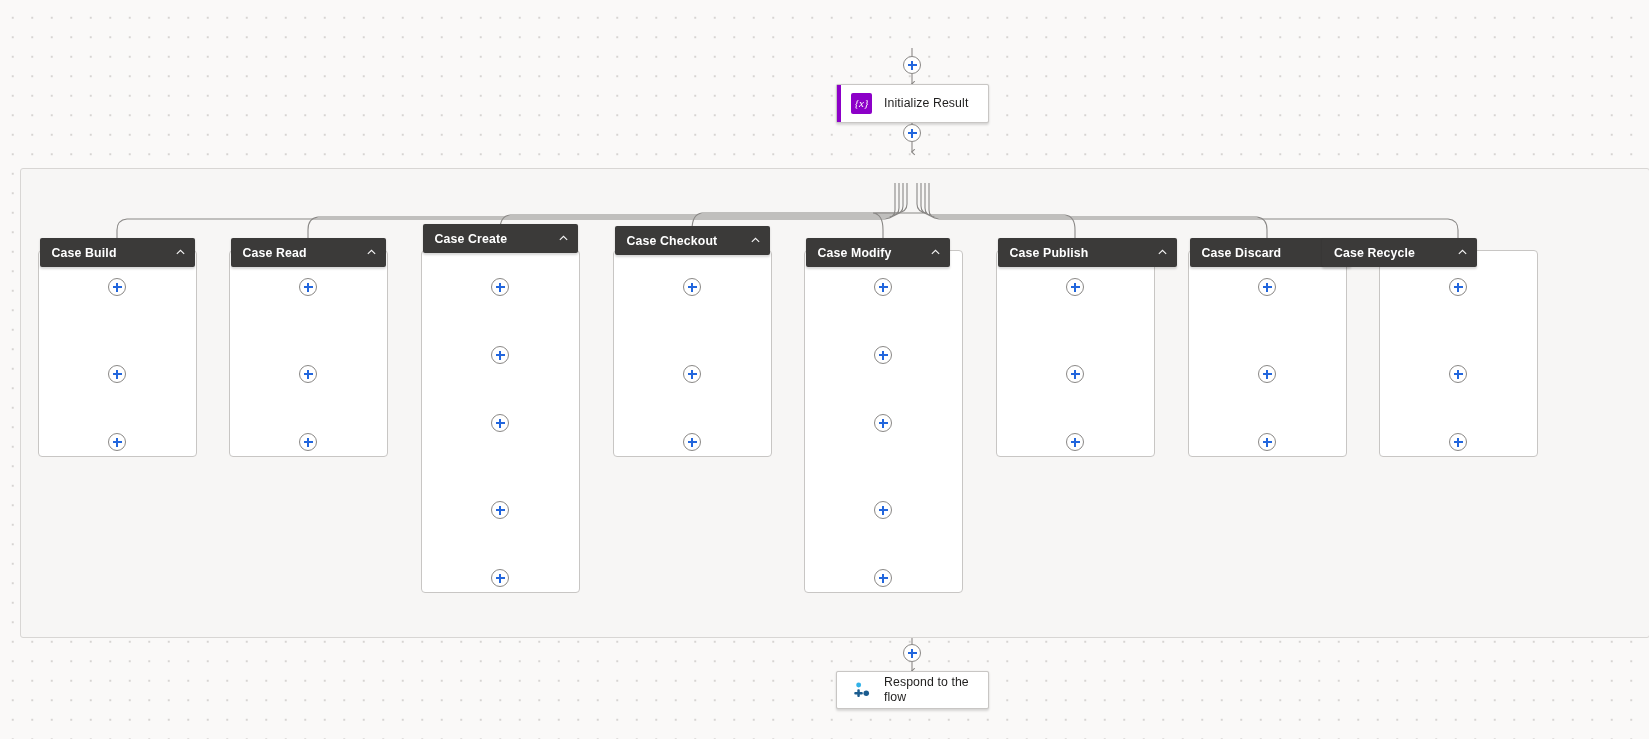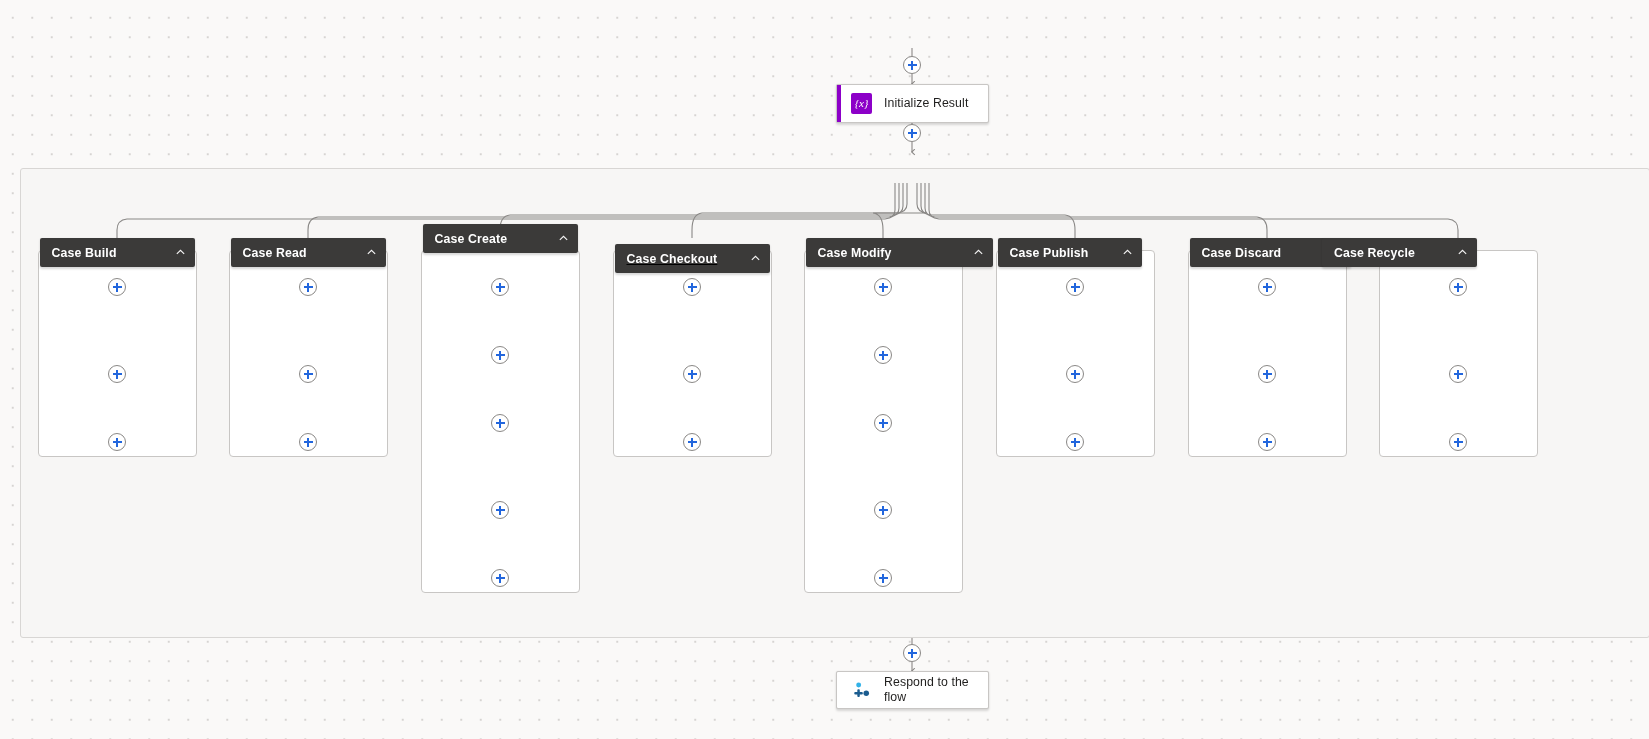--- a/index.html
+++ b/index.html
@@ -430,21 +430,21 @@
           <span class="accent" style="background:#8c00c8;"></span>
           <span class="node-icon ic-setvar">
             <span class="glyph-txt">{x}</span>
           </span>
           <span class="node-label">Set Result Create</span>
         </div>
       </div>
       <div class="plus" style="left: 491px; top: 501px;"></div>
       <div class="plus" style="left: 491px; top: 569px;"></div>
       <div class="case-bracket" style="left: 612.5px; top: 250px; width: 159px; height: 207px;"></div>
-      <div class="case-header" style="left: 614.5px; top: 244px; width: 155px; text-decoration: underline;">
+      <div class="case-header" style="left: 614.5px; top: 226px; width: 155px;">
         <span class="case-title">Case Checkout</span>
         <svg class="chev" viewBox="0 0 12 12">
           <path d="M2,7.6 L6,3.6 L10,7.6" fill="none" stroke="#ffffff" stroke-width="1.2"></path>
         </svg>
       </div>
       <div class="node" style="left: 615.5px; top: 304px; width: 153px;">
         <div class="node-row">
           <span class="accent" style="background:#1f1f1f;"></span>
           <span class="node-icon ic-sp">
             <svg width="21" height="20" viewBox="0 0 22 21">
@@ -471,21 +471,21 @@
           <span class="accent" style="background:#8c00c8;"></span>
           <span class="node-icon ic-setvar">
             <span class="glyph-txt">{x}</span>
           </span>
           <span class="node-label">Set Result Checkout</span>
         </div>
       </div>
       <div class="plus" style="left: 683px; top: 365px;"></div>
       <div class="plus" style="left: 683px; top: 433px;"></div>
       <div class="case-bracket" style="left: 803.5px; top: 250px; width: 159px; height: 343px;"></div>
-      <div class="case-header" style="left: 805.5px; top: 238px; width: 187px;">
+      <div class="case-header" style="left: 805.5px; top: 238px; width: 144px;">
         <span class="case-title">Case Modify</span>
         <svg class="chev" viewBox="0 0 12 12">
           <path d="M2,7.6 L6,3.6 L10,7.6" fill="none" stroke="#ffffff" stroke-width="1.2"></path>
         </svg>
       </div>
       <div class="node" style="left: 806.5px; top: 304px; width: 153px;">
         <div class="node-row">
           <span class="accent" style="background:#8764e8;"></span>
           <span class="node-icon ic-compose">
             <span class="glyph-txt" style="font-size:10.5px;">{⋅}</span>
@@ -532,21 +532,21 @@
           <span class="accent" style="background:#8c00c8;"></span>
           <span class="node-icon ic-setvar">
             <span class="glyph-txt">{x}</span>
           </span>
           <span class="node-label">Set Result Modify</span>
         </div>
       </div>
       <div class="plus" style="left: 874px; top: 501px;"></div>
       <div class="plus" style="left: 874px; top: 569px;"></div>
       <div class="case-bracket" style="left: 995.5px; top: 250px; width: 159px; height: 207px;"></div>
-      <div class="case-header" style="left: 997.5px; top: 238px; width: 144px;">
+      <div class="case-header" style="left: 997.5px; top: 238px; width: 179px;">
         <span class="case-title">Case Publish</span>
         <svg class="chev" viewBox="0 0 12 12">
           <path d="M2,7.6 L6,3.6 L10,7.6" fill="none" stroke="#ffffff" stroke-width="1.2"></path>
         </svg>
       </div>
       <div class="node" style="left: 998.5px; top: 304px; width: 153px;">
         <div class="node-row">
           <span class="accent" style="background:#1f1f1f;"></span>
           <span class="node-icon ic-sp">
             <svg width="21" height="20" viewBox="0 0 22 21">

